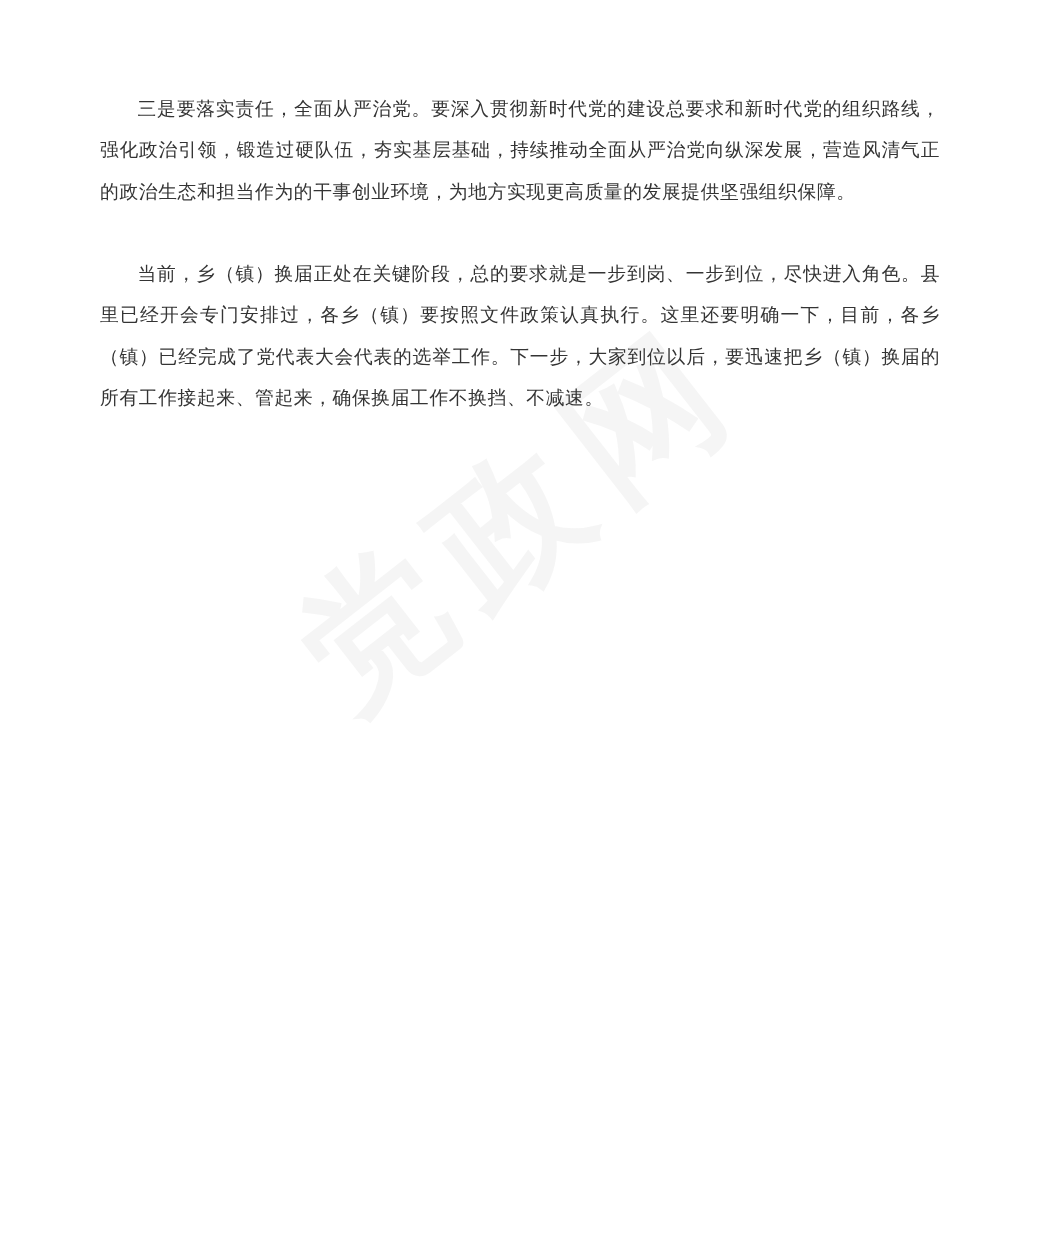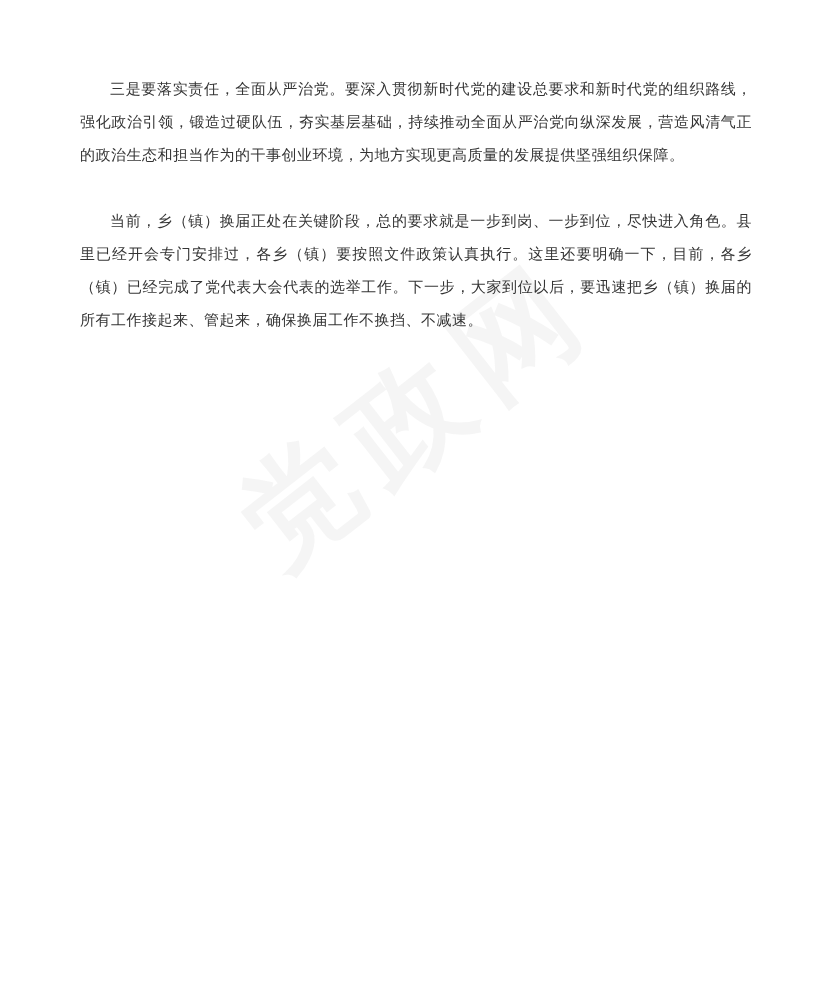--- a/index.html
+++ b/index.html
@@ -37,20 +37,21 @@
   .content p {
     margin: 0 0 33px 0;
     font-size: 15px;
     line-height: 33px;
     color: #343434;
     text-align: justify;
     letter-spacing: 0.5px;
   }
   .content p.indent {
     text-indent: 2em;
+    font-family: Liberation Serif, serif;
   }
 </style>
 </head>
 <body>
 
 <div class="page">
 
   <div class="watermark">党政网</div>
 
   <div class="content">

